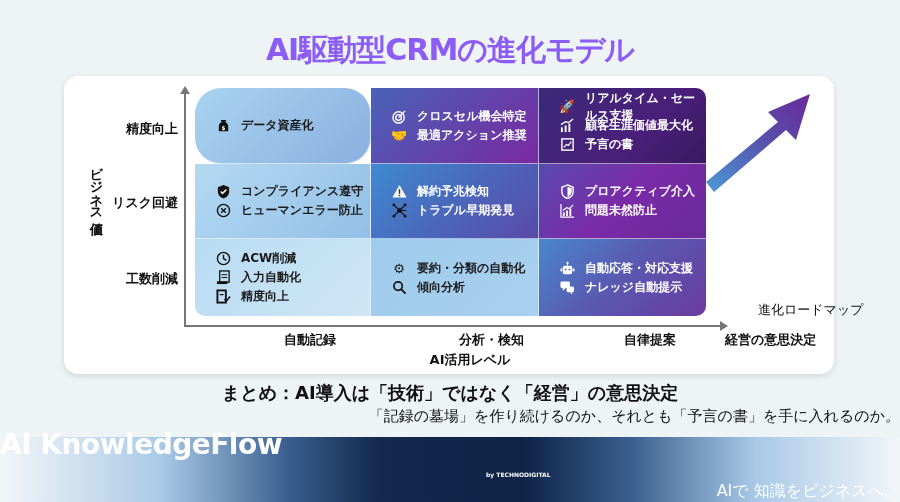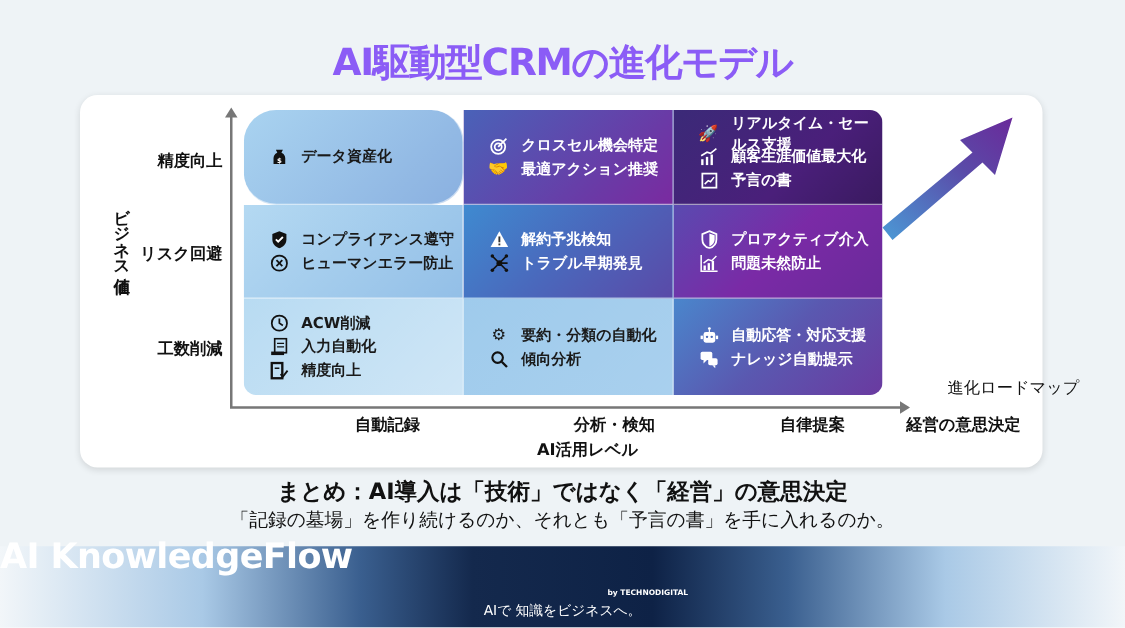--- a/index.html
+++ b/index.html
@@ -53,28 +53,28 @@
   .light { color: #1a1a1a; }
   .dark { color: #ffffff; }
   .col-label {
     position: absolute; top: 331px; font-size: 13px; font-weight: bold; text-align: right;
   }
   .x-axis-title { position: absolute; left: 370px; top: 351px; width: 200px; text-align: center; font-size: 13px; font-weight: bold; }
   .roadmap { position: absolute; left: 722px; top: 301px; font-size: 13px; font-weight: normal; margin-left: 36px; }
   .decision { position: absolute; left: 725px; top: 331px; font-size: 13px; font-weight: bold; }
   .big-arrow { position: absolute; left: 700px; top: 82px; width: 125px; height: 120px; }
   .summary-title { position: absolute; left: 0; right: 0; top: 381px; text-align: center; font-size: 18px; font-weight: bold; }
-  .summary-sub { position: absolute; left: 0; right: 0; top: 407px; text-align: center; font-size: 15px; }
+  .summary-sub { position: absolute; left: 0; right: 0; top: 407px; text-align: right; font-size: 15px; }
   .footer {
     position: absolute; left: 0; top: 437px; width: 900px; height: 65px;
     background: linear-gradient(90deg, #f2f6f9 0%, #a9c9e6 18%, #3a5f8f 32%, #14294d 42%, #0e2246 58%, #3a5f8f 70%, #a9c9e6 84%, #f2f6f9 100%);
   }
   .brand { position: absolute; left: 0; right: 0; top: 428px; text-align: left; color: #fff; font-size: 28px; font-weight: bold; letter-spacing: -0.5px; }
   .brand-by { position: absolute; left: 486px; top: 471px; color: #fff; font-size: 6px; font-weight: bold; }
-  .tagline { position: absolute; left: 0; right: 0; top: 481px; text-align: center; color: #fff; font-size: 11px; }
+  .tagline { position: absolute; left: 0; right: 0; top: 481px; text-align: right; color: #fff; font-size: 16px; }
 </style>
 </head>
 <body>
 
 <div class="title">AI駆動型CRMの進化モデル</div>
 
 <div class="card"></div>
 
 <div class="y-axis-label">ビジネス価値</div>
 <div class="row-label" style="top:120px">精度向上</div>

